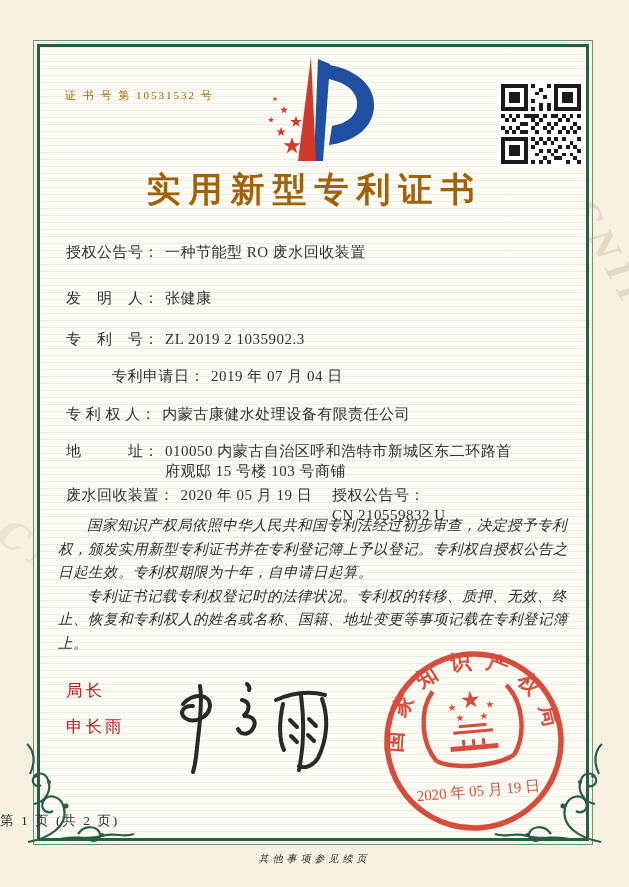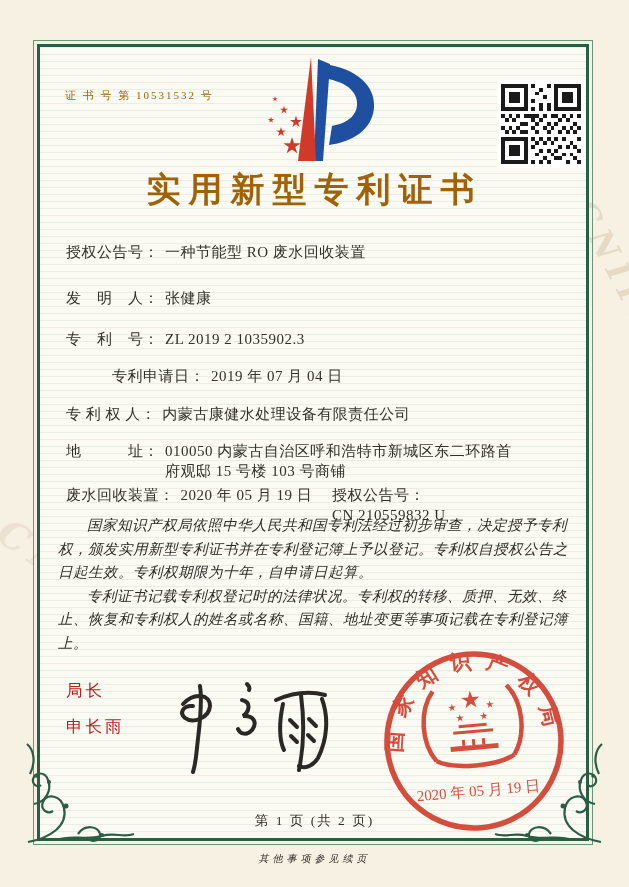--- a/index.html
+++ b/index.html
@@ -52,21 +52,21 @@
   .body-text{
     position:absolute;left:58px;top:514px;width:514px;
     font-size:14.5px;line-height:23.6px;color:#2f2c28;font-style:italic;
   }
   .body-text p{margin:0;text-indent:2em;letter-spacing:0.5px;}
   .director{position:absolute;left:66px;top:680px;font-size:16.5px;letter-spacing:3px;color:#b91c1c;}
   .director .dname{margin-top:14px;}
   .signature{position:absolute;left:150px;top:668px;width:200px;height:115px;}
   .seal{position:absolute;left:374px;top:646px;width:200px;height:190px;transform:rotate(-5deg);opacity:0.92;}
   .page-num{
-    position:absolute;left:0;right:0;top:812px;text-align:center;
+    position:absolute;left:0;right:0;top:812px;
     font-size:13.5px;letter-spacing:2px;color:#33302b;
   }
   .continuation{
     position:absolute;left:0;right:0;top:852px;text-align:center;
     font-size:10px;letter-spacing:4px;color:#2f2c28;font-style:italic;
   }
   .flourish{position:absolute;width:115px;height:105px;}
   .flourish.bl{left:22px;top:742px;}
   .flourish.br{left:492px;top:742px;}
 </style>

